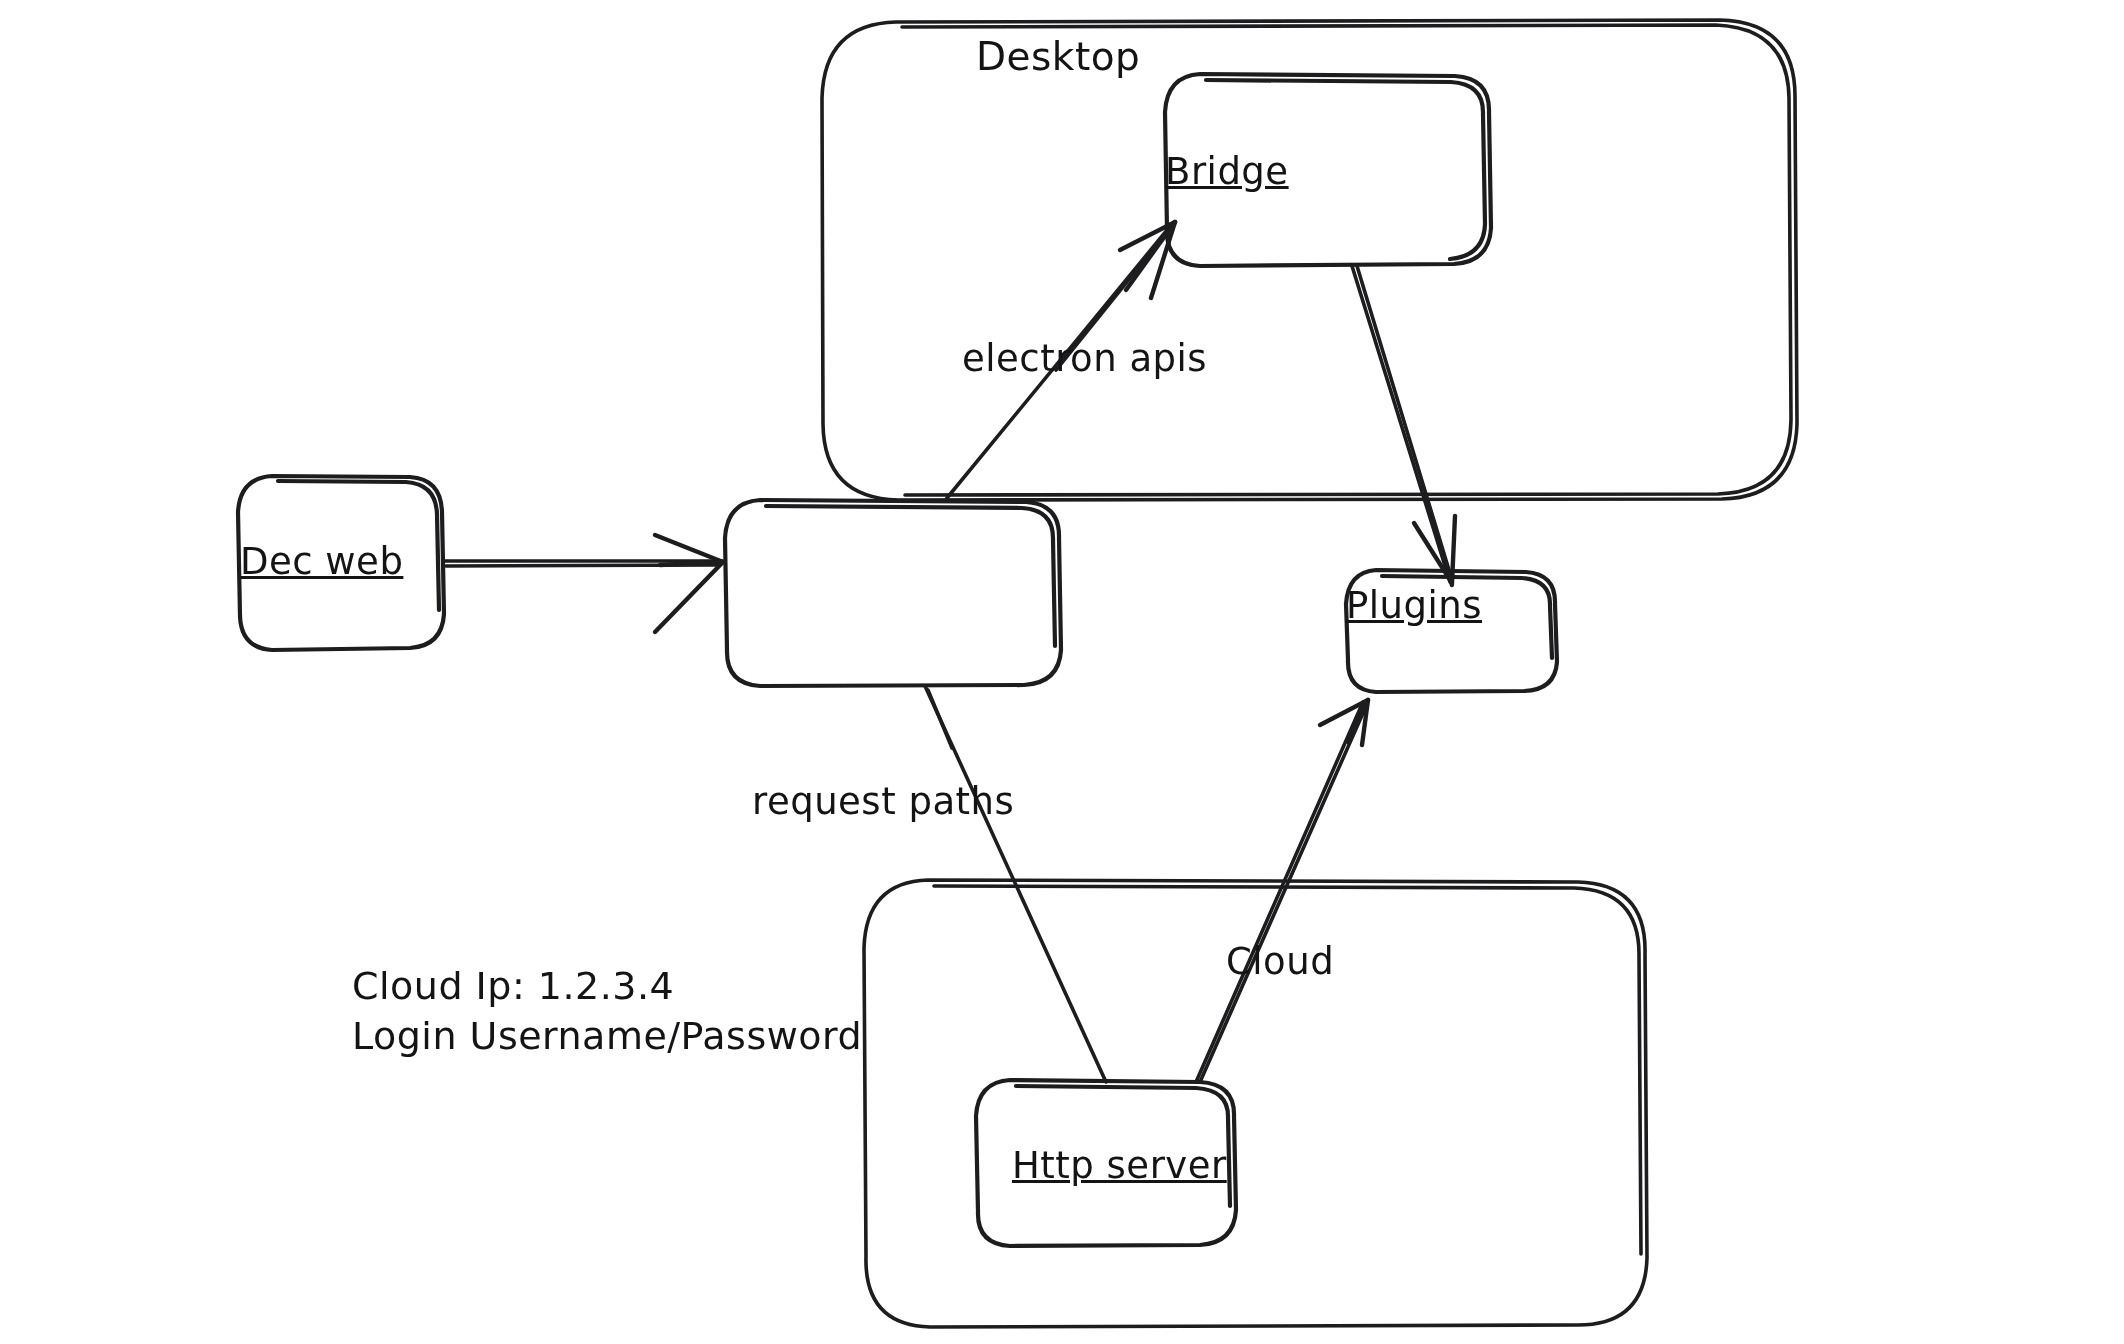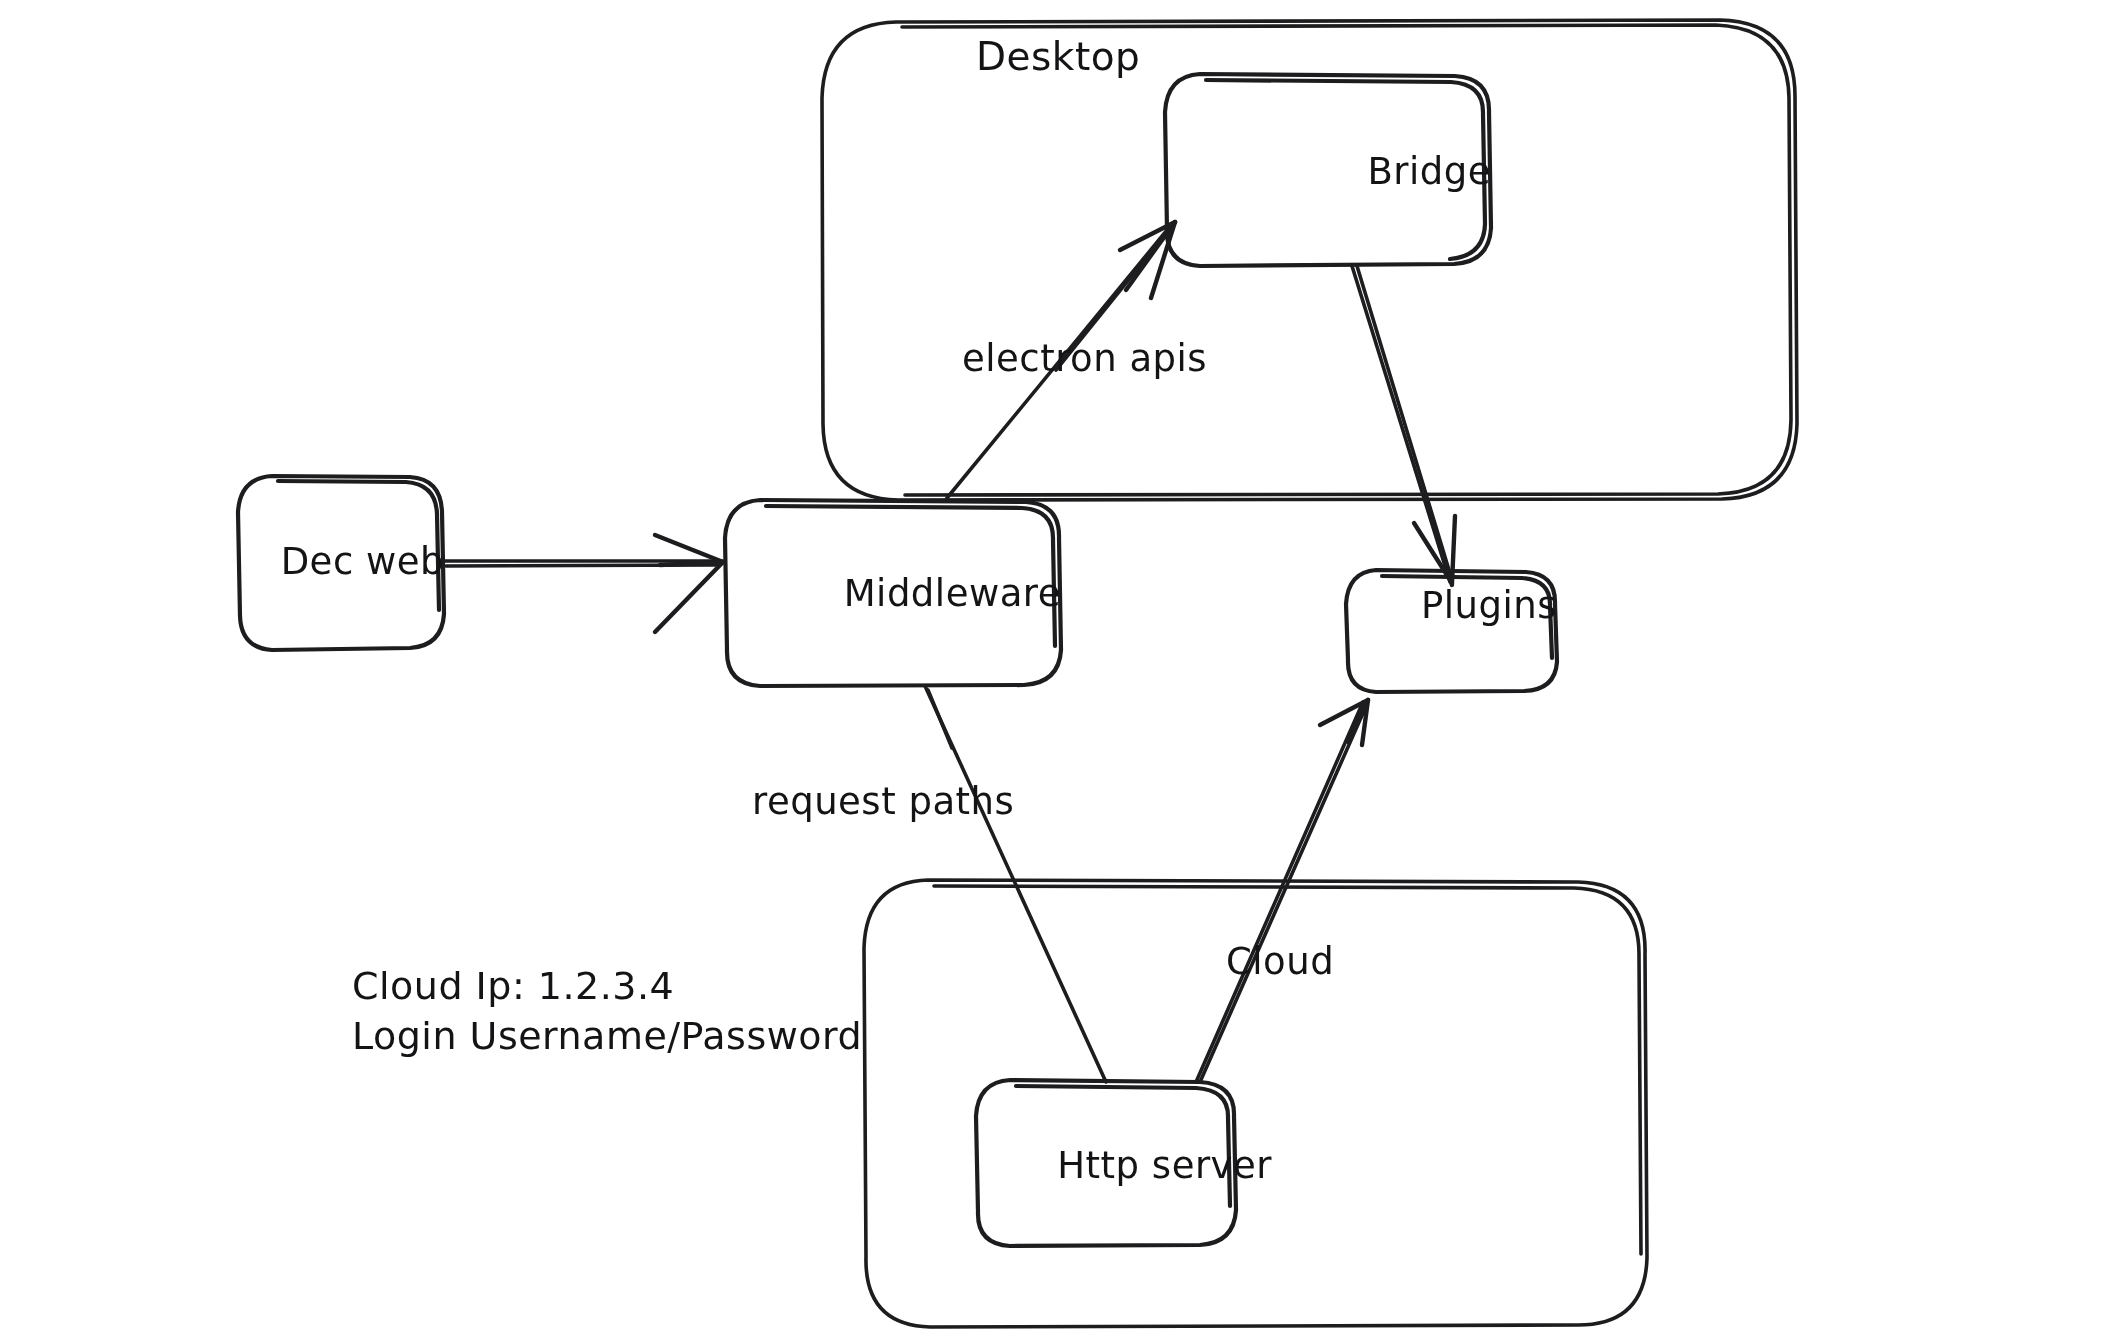--- a/index.html
+++ b/index.html
@@ -41,21 +41,22 @@
     position: absolute;
     color: #141416;
     font-family: "DejaVu Sans", sans-serif;
     font-weight: 400;
     white-space: pre;
     letter-spacing: 0.5px;
     transform-origin: left top;
   }
   .node-label {
     font-size: 37px;
-    text-align: right;
+    text-align: left;
+    text-decoration: underline;
   }
   .container-label {
     font-size: 39px;
   }
   .edge-label {
     font-size: 37px;
   }
   .note-block {
     font-size: 38px;
     line-height: 1.28;
@@ -139,21 +140,20 @@
       <path class="stroke arrowhead" d="M1362,745 L1368,700"></path>
       <path class="stroke arrowhead" stroke-width="3" d="M1348,742 L1368,700"></path>
     </g>
 
   </svg>
 
   <div class="sk-label container-label" style="left:976px; top:34px;">Desktop</div>
 
   <div class="sk-label node-label" style="left:240px; top:540px; width:204px;">Dec web</div>
 
-  <div class="sk-label node-label" style="left:725px; top:572px; width:336px;">Middleware</div>
 
   <div class="sk-label node-label" style="left:1165px; top:150px; width:326px;">Bridge</div>
 
   <div class="sk-label node-label" style="left:1346px; top:584px; width:211px;">Plugins</div>
 
   <div class="sk-label node-label" style="left:976px; top:1144px; width:260px;margin-left:36px;">Http server</div>
 
   <div class="sk-label edge-label" style="left:930px; top:337px;margin-left:32px;">electron apis</div>
 
   <div class="sk-label edge-label" style="left:752px; top:780px;">request paths</div>

